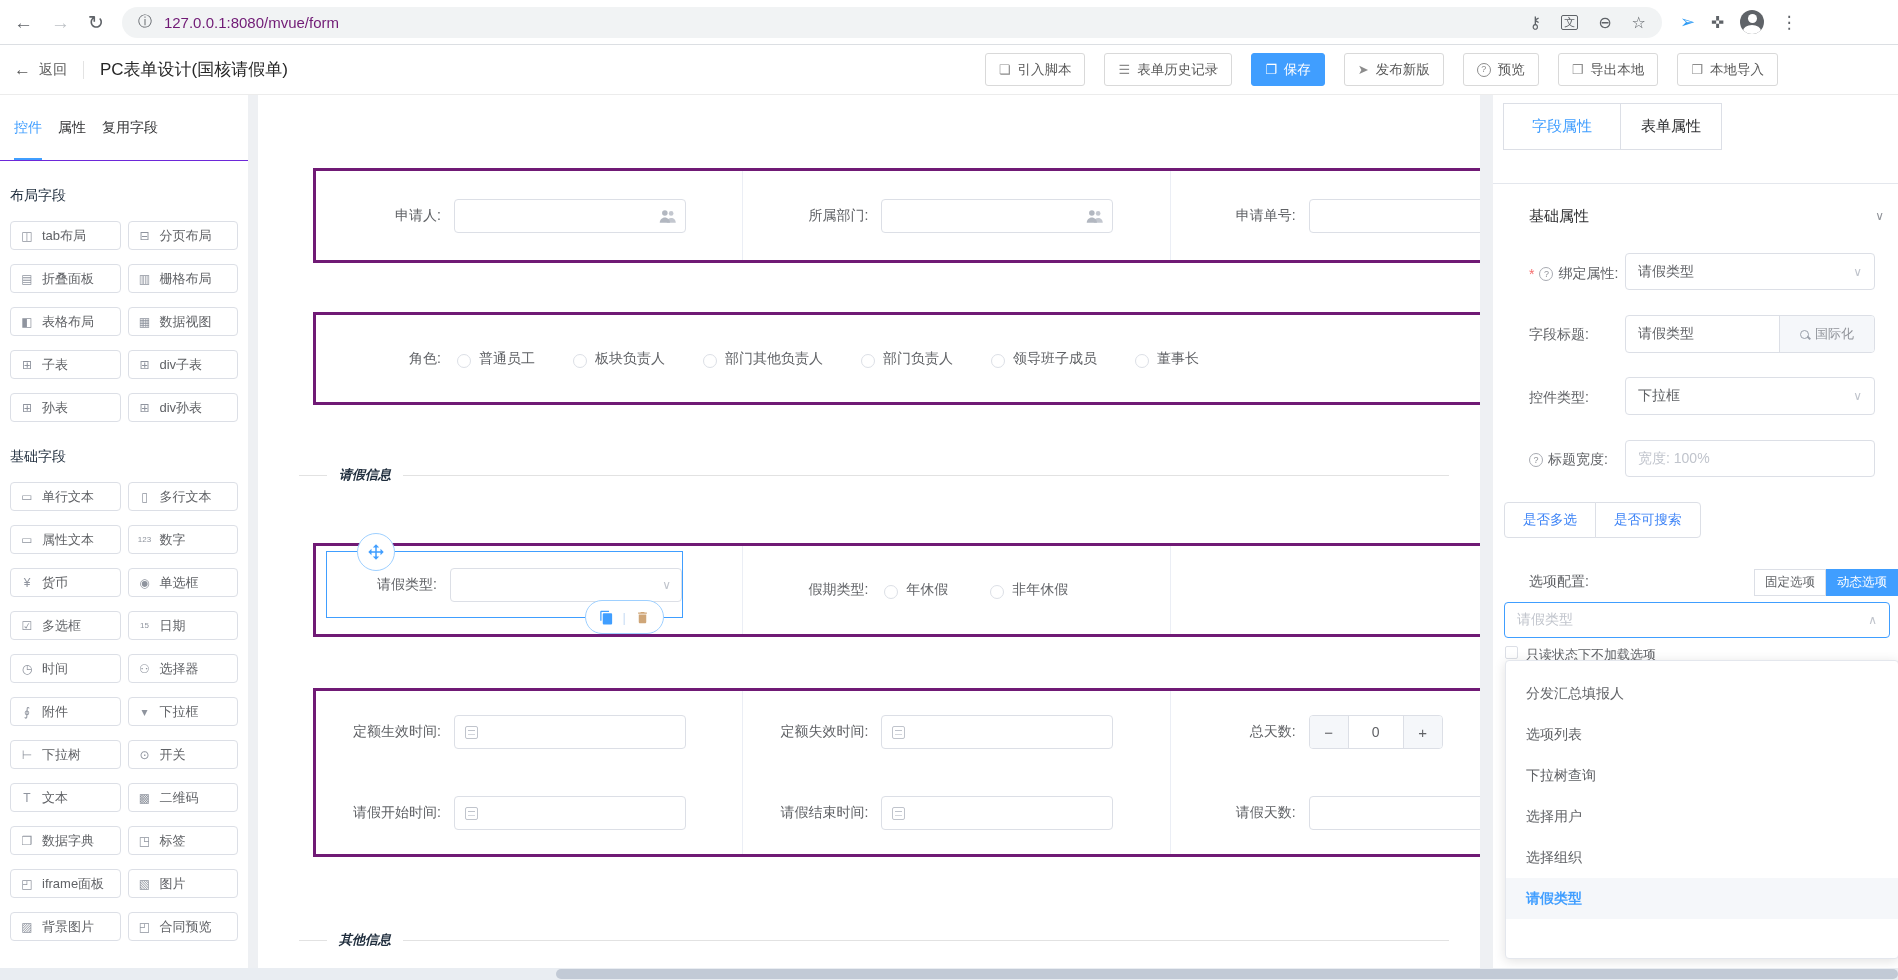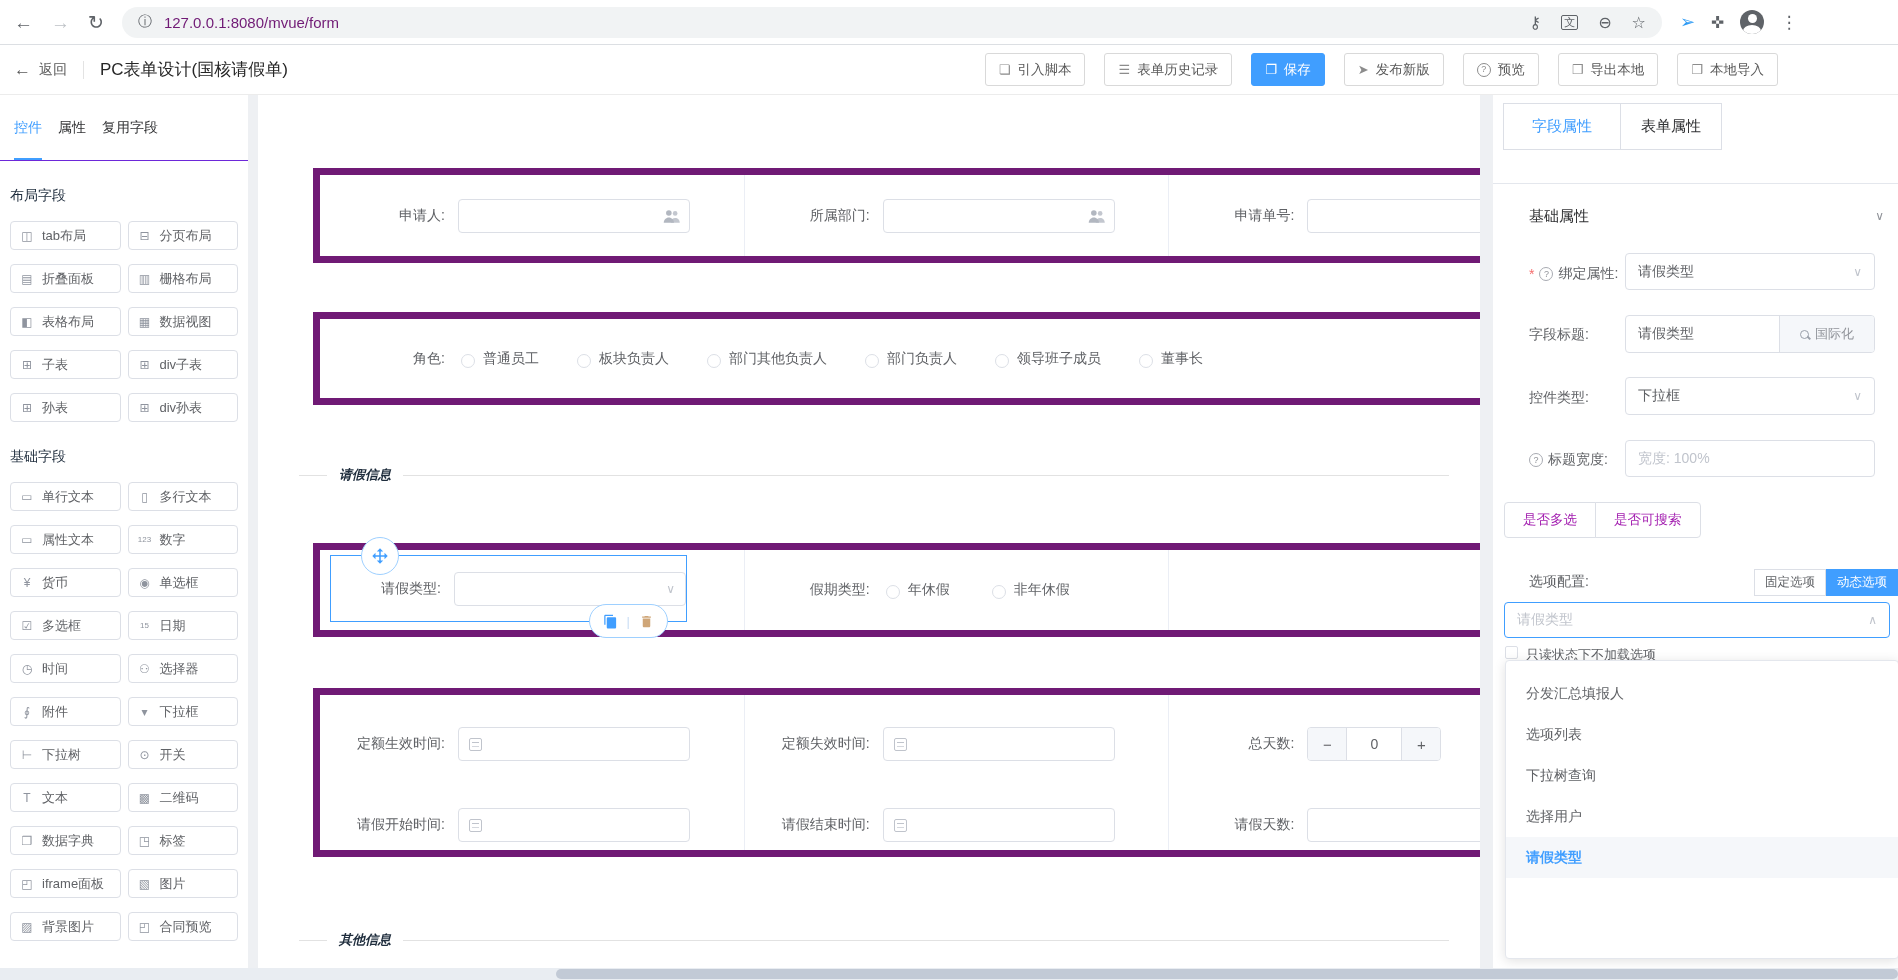--- a/index.html
+++ b/index.html
@@ -41,21 +41,21 @@
   .sb-tabs { display:flex; gap:16px; padding:24px 14px 0; height:66px; border-bottom:1px solid #6d28d9; font-size:14px; color:#303133; }
   .sb-tab { padding-bottom:14px; cursor:pointer; }
   .sb-tab.active { color:#409eff; border-bottom:2px solid #409eff; }
   .sb-section-title { margin:26px 10px 0; font-size:14px; color:#1f2d3d; }
   .fields-grid { display:grid; grid-template-columns:1fr 1fr; gap:14px 7px; padding:16px 10px 0; }
   .field-item { height:29px; border:1px solid #dcdfe6; border-radius:4px; background:#fff; display:flex; align-items:center; gap:7px; padding:0 8px; font-size:13px; color:#606266; cursor:pointer; overflow:hidden; white-space:nowrap; }
   .fi-icon { color:#8f949e; font-size:12px; flex:0 0 16px; text-align:center; line-height:1; }
 
   
   .canvas-card { position:absolute; left:258px; top:95px; width:1222px; height:873px; background:#fff; overflow:hidden; }
-  .form-box { position:absolute; left:55px; width:1288px; border:7px solid #701a75; background:#fff; }
+  .form-box { position:absolute; left:55px; width:1288px; border:3px solid #701a75; background:#fff; }
   .grid3 { display:grid; grid-template-columns:1fr 1fr 1fr; }
   .fcell { display:flex; align-items:center; border-right:1px solid #ebeef5; min-width:0; }
   .fcell:last-child { border-right:none; }
   .flabel { flex:0 0 125px; width:125px; text-align:right; font-size:14px; color:#606266; white-space:nowrap; }
   .finput { margin-left:13px; width:232px; height:34px; border:1px solid #dcdfe6; border-radius:4px; background:#fff; position:relative; display:flex; align-items:center; padding:0 10px; }
   .finput .people { position:absolute; right:8px; top:9px; }
   .finput .chev { margin-left:auto; color:#c0c4cc; font-size:12px; }
   .cal { width:13px; height:13px; border:1px solid #c0c4cc; border-radius:2px; position:relative; }
   .cal::before { content:""; position:absolute; left:2px; right:2px; top:3px; height:1.5px; background:#c0c4cc; }
   .cal::after  { content:""; position:absolute; left:2px; right:2px; top:7px; height:1.5px; background:#d4d7dd; }
@@ -76,21 +76,21 @@
   .row3 { top:448px; height:94px; }
   .cell-rel { position:relative; }
   .sel-wrap { position:absolute; left:10px; top:5px; width:357px; height:67px; border:1px solid #409eff; background:#fff; display:flex; align-items:center; }
   .sel-wrap .flabel { flex:0 0 110px; width:110px; }
   .drag-badge { position:absolute; left:30px; top:-19px; width:38px; height:38px; border-radius:50%; background:#fff; border:1px solid #9ed0ff; display:flex; align-items:center; justify-content:center; cursor:grab; }
   .action-pill { position:absolute; right:18px; bottom:-17px; height:34px; padding:0 13px; border:1px solid #9ed0ff; border-radius:17px; background:#fff; display:flex; align-items:center; gap:9px; }
   .pill-sep { color:#c9ddf5; font-size:13px; }
   .icon-btn { display:flex; align-items:center; cursor:pointer; }
 
   .time-box { top:593px; height:169px; }
-  .tcell { display:flex; flex-direction:column; padding-top:24px; gap:47px; border-right:1px solid #ebeef5; min-width:0;justify-content:center; }
+  .tcell { display:flex; flex-direction:column; padding-top:24px; gap:47px; border-right:1px solid #ebeef5; min-width:0; }
   .tcell:last-child { border-right:none; }
   .trow { display:flex; align-items:center; }
   .stepper { margin-left:13px; display:flex; height:34px; border:1px solid #dcdfe6; border-radius:4px; overflow:hidden; }
   .step-btn { width:38px; background:#f5f7fa; display:flex; align-items:center; justify-content:center; color:#606266; font-size:15px; cursor:pointer; }
   .step-val { width:56px; background:#fff; border-left:1px solid #dcdfe6; border-right:1px solid #dcdfe6; display:flex; align-items:center; justify-content:center; font-size:14px; color:#606266; }
 
   
   .panel-card { position:absolute; left:1493px; top:95px; width:405px; height:873px; background:#fff; }
   .p-tabs { position:absolute; left:10px; top:8px; display:flex; }
   .p-tab { height:47px; border:1px solid #dcdfe6; background:#fff; display:flex; align-items:center; justify-content:center; font-size:15px; color:#303133; cursor:pointer; }
@@ -108,21 +108,21 @@
   .r-bind-l { top:170px; } .r-bind { top:158px; height:37px; }
   .r-title-l { top:231px; }
   .ig { position:absolute; left:132px; top:220px; width:250px; height:38px; border:1px solid #dcdfe6; border-radius:4px; display:flex; overflow:hidden; }
   .ig-input { flex:1; display:flex; align-items:center; padding:0 12px; font-size:14px; color:#606266; }
   .ig-btn { width:95px; background:#f5f7fa; border-left:1px solid #dcdfe6; display:flex; align-items:center; justify-content:center; gap:6px; font-size:13px; color:#909399; cursor:pointer; }
   .lens { width:9px; height:9px; border:1.5px solid #9aa0aa; border-radius:50%; position:relative; display:inline-block; }
   .lens::after { content:""; position:absolute; width:4px; height:1.5px; background:#9aa0aa; transform:rotate(45deg); right:-3px; bottom:-1px; }
   .r-type-l { top:294px; } .r-type { top:282px; height:38px; }
   .r-width-l { top:356px; } .r-width { top:345px; height:37px; }
   .tg { position:absolute; left:11px; top:407px; display:flex; }
-  .tg-btn { height:36px; padding:0 18px; border:1px solid #dcdfe6; background:#fff; font-size:13.5px; color:#a21caf; display:flex; align-items:center; cursor:pointer; }
+  .tg-btn { height:36px; padding:0 18px; border:1px solid #dcdfe6; background:#fff; font-size:13.5px; color:#3b82f6; display:flex; align-items:center; cursor:pointer; }
   .tg-btn:first-child { border-radius:4px 0 0 4px; }
   .tg-btn:last-child { border-radius:0 4px 4px 0; margin-left:-1px; }
   .r-opt-l { top:478px; }
   .oc { position:absolute; right:0; top:474px; display:flex; }
   .oc-btn { height:27px; padding:0 10px; display:flex; align-items:center; font-size:12.5px; cursor:pointer; }
   .oc-fixed { border:1px solid #dcdfe6; background:#fff; color:#606266; }
   .oc-dyn { background:#409eff; border:1px solid #409eff; color:#fff; }
   .open-select { position:absolute; left:11px; top:507px; width:386px; height:36px; border:1px solid #409eff; border-radius:4px; background:#fff; display:flex; align-items:center; justify-content:space-between; padding:0 12px; font-size:14px; }
   .clipped-row { position:absolute; left:12px; top:551px; height:14px; overflow:hidden; display:flex; align-items:flex-start; gap:8px; font-size:13px; color:#606266; }
   .cbx { width:13px; height:13px; border:1px solid #dcdfe6; border-radius:2px; background:#fff; flex:0 0 13px; }
@@ -584,19 +584,20 @@
   <div class="clipped-row">
     <span class="cbx"></span>
     <span>只读状态下不加载选项</span>
   </div>
 
   <div class="dropdown">
       <div class="dd-item">分发汇总填报人</div>
       <div class="dd-item">选项列表</div>
       <div class="dd-item">下拉树查询</div>
       <div class="dd-item">选择用户</div>
+      <div class="dd-item">选择组织</div>
       <div class="dd-item selected">请假类型</div>
     </div>
 </div>
 
 <div class="hscroll">
   <div class="hthumb"></div>
 </div>
 
 </body></html>

